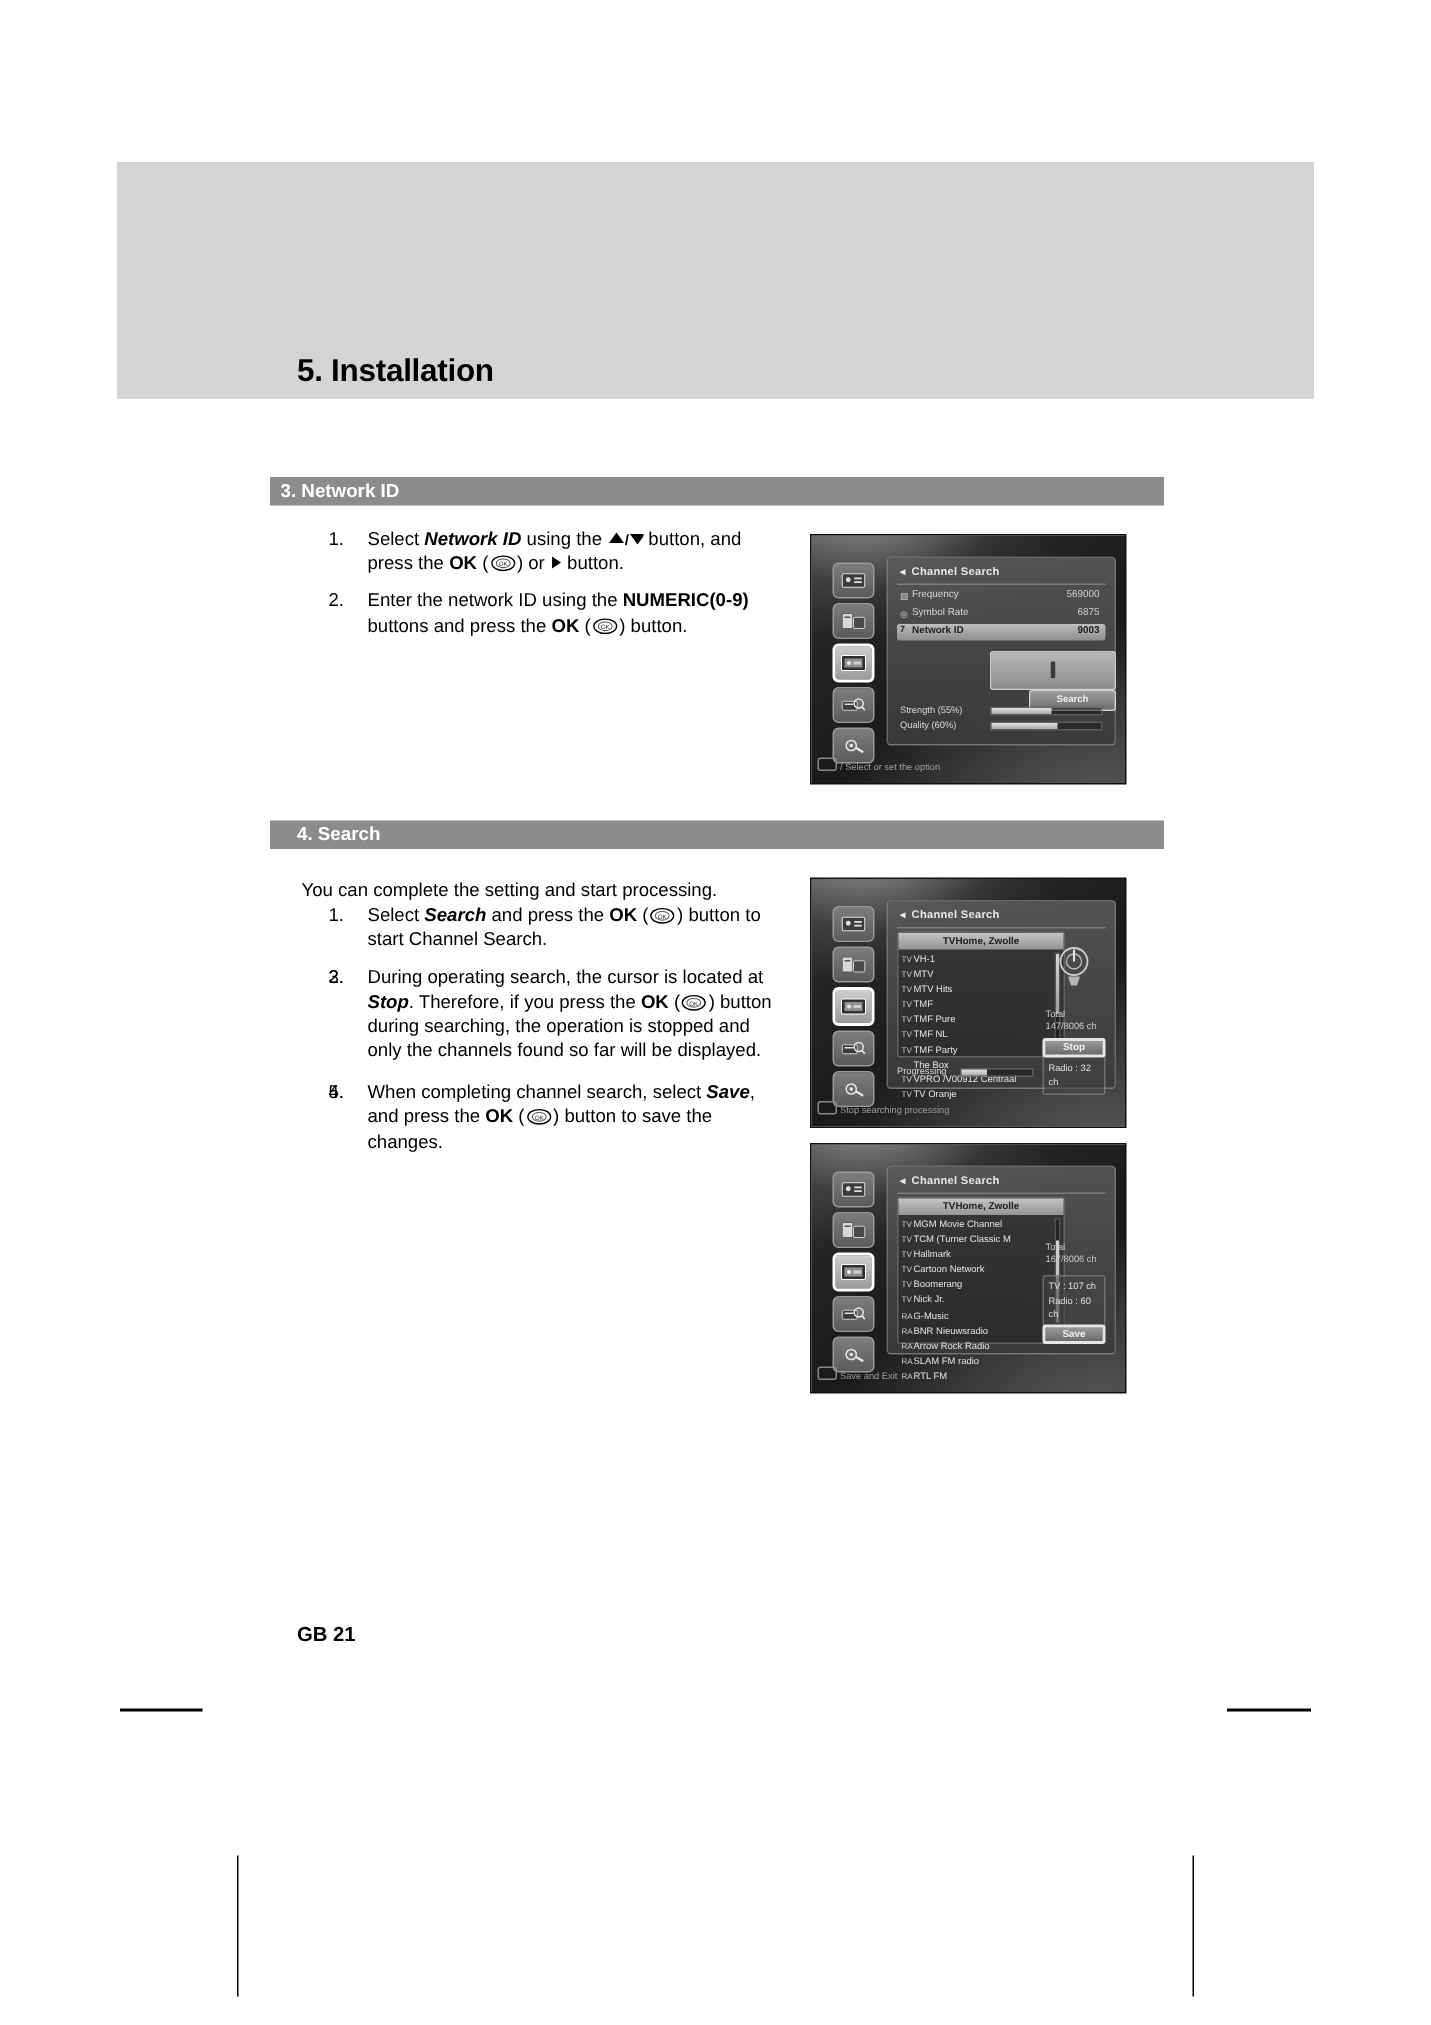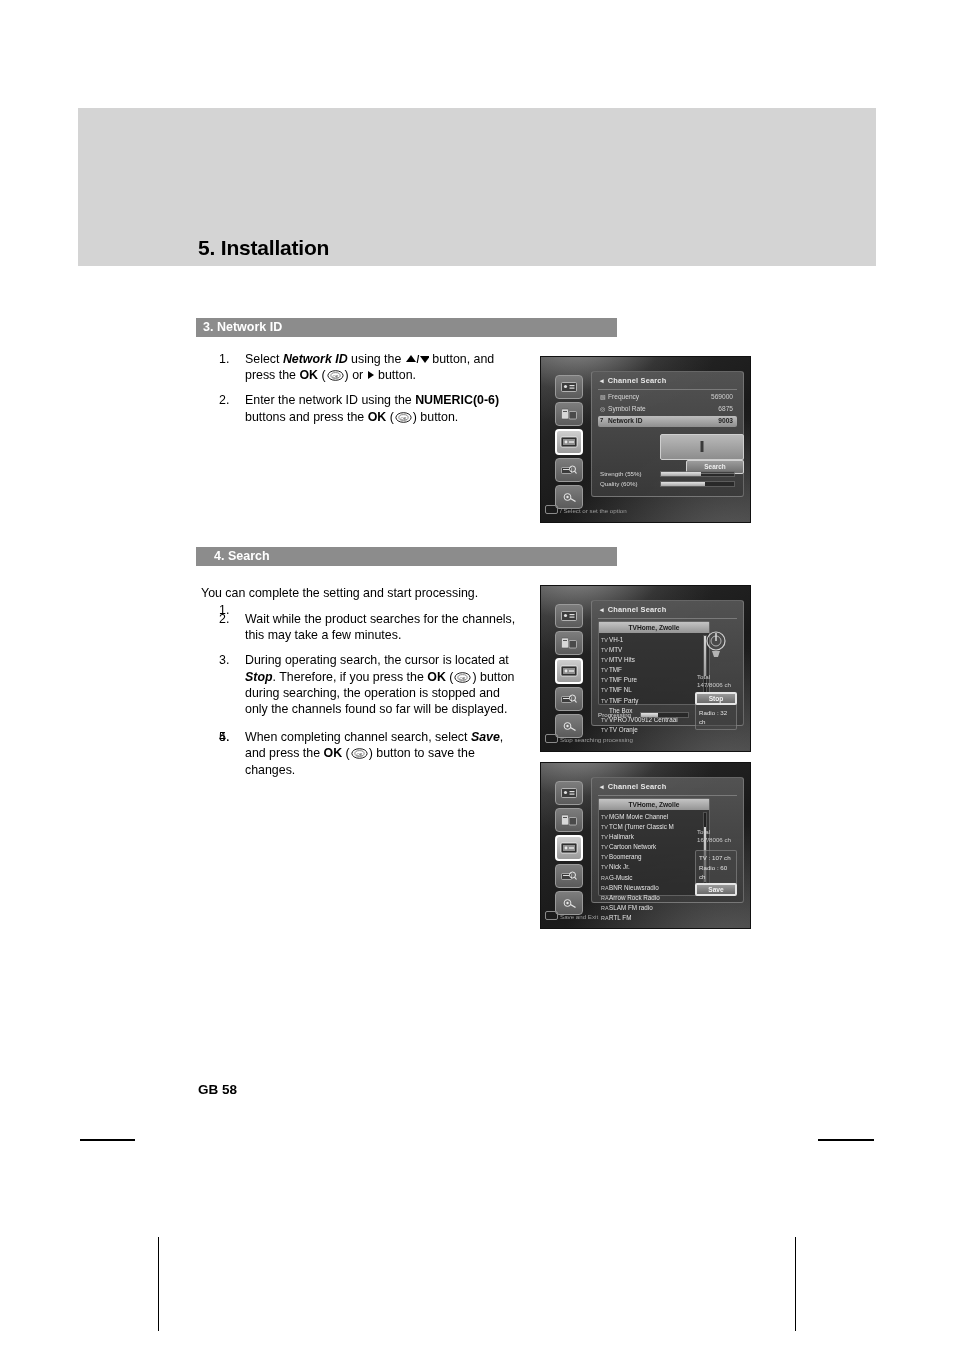--- a/index.html
+++ b/index.html
@@ -42,22 +42,22 @@
     top: 236px;
     font-size: 21px;
     font-weight: bold;
     color: #000;
     letter-spacing: -0.2px;
   }
 
   
   .section-bar {
     position: absolute;
-    left: 196px;
-    width: 421px;
+    left: 180px;
+    width: 596px;
     height: 19px;
     background: #8c8c8c;
     color: #ffffff;
     font-size: 12.5px;
     font-weight: bold;
     line-height: 19px;
     padding-left: 7px;
     box-sizing: border-box;
   }
 
@@ -440,21 +440,21 @@
           </svg></span> button, and press the <b>OK</b> (<span class="okkey"><svg width="17" height="11" viewBox="0 0 17 11">
             <ellipse cx="8.5" cy="5.5" rx="7.6" ry="4.8" fill="none" stroke="#000" stroke-width="0.9"></ellipse>
             <ellipse cx="8.5" cy="5.5" rx="4.6" ry="2.9" fill="none" stroke="#555" stroke-width="0.7"></ellipse>
             <text x="8.5" y="7.6" font-size="4.2" text-anchor="middle" font-family="Liberation Sans" fill="#333">OK</text>
           </svg></span>) or <span class="rightarrow"><svg width="8" height="10" viewBox="0 0 8 10">
             <polygon points="1,1 7,5 1,9" fill="#000"></polygon>
           </svg></span> button.</span>
   </div>
   <div class="step">
     <span class="num">2.</span>
-    <span>Enter the network ID using the <b>NUMERIC(0-6)</b> buttons and press the <b>OK</b> (<span class="okkey"><svg width="17" height="11" viewBox="0 0 17 11">
+    <span>Enter the network ID using the <b>NUMERIC(0-9)</b> buttons and press the <b>OK</b> (<span class="okkey"><svg width="17" height="11" viewBox="0 0 17 11">
             <ellipse cx="8.5" cy="5.5" rx="7.6" ry="4.8" fill="none" stroke="#000" stroke-width="0.9"></ellipse>
             <ellipse cx="8.5" cy="5.5" rx="4.6" ry="2.9" fill="none" stroke="#555" stroke-width="0.7"></ellipse>
             <text x="8.5" y="7.6" font-size="4.2" text-anchor="middle" font-family="Liberation Sans" fill="#333">OK</text>
           </svg></span>) button.</span>
   </div>
 </div>
 
 <div class="tvshot" style="left:540px; top:356px;">
   <div class="arc"></div>
   <div class="rail">
@@ -541,24 +541,28 @@
     <span class="keychip"></span><span>/        Select or set the option</span>
   </div>
 </div>
 
 <div class="section-bar" style="top:547px;padding-left:18px;">4. Search</div>
 <div class="intro-line" style="top:585px;">You can complete the setting and start processing.</div>
 
 <div class="steps" style="top:602px;">
   <div class="step">
     <span class="num">1.</span>
+    <span>Select <i>Search</i> and press the <b>OK</b> (<span class="okkey"><svg width="17" height="11" viewBox="0 0 17 11">
+            <ellipse cx="8.5" cy="5.5" rx="7.6" ry="4.8" fill="none" stroke="#000" stroke-width="0.9"></ellipse>
+            <ellipse cx="8.5" cy="5.5" rx="4.6" ry="2.9" fill="none" stroke="#555" stroke-width="0.7"></ellipse>
+            <text x="8.5" y="7.6" font-size="4.2" text-anchor="middle" font-family="Liberation Sans" fill="#333">OK</text>
+          </svg></span>) button to start Channel Search.</span>
   </div>
   <div class="step">
     <span class="num">2.</span>
-    <span>Wait while the product searches for the channels, this may take a few minutes.</span>
   </div>
   <div class="step">
     <span class="num">3.</span>
     <span>During operating search, the cursor is located at <i>Stop</i>. Therefore, if you press the <b>OK</b> (<span class="okkey"><svg width="17" height="11" viewBox="0 0 17 11">
             <ellipse cx="8.5" cy="5.5" rx="7.6" ry="4.8" fill="none" stroke="#000" stroke-width="0.9"></ellipse>
             <ellipse cx="8.5" cy="5.5" rx="4.6" ry="2.9" fill="none" stroke="#555" stroke-width="0.7"></ellipse>
             <text x="8.5" y="7.6" font-size="4.2" text-anchor="middle" font-family="Liberation Sans" fill="#333">OK</text>
           </svg></span>) button during searching, the operation is stopped and only the channels found so far will be displayed.</span>
   </div>
   <div class="step" style="margin-top:12px;">
@@ -747,13 +751,13 @@
         <div>Radio : 60 ch</div>
       </div>
       <div class="action-btn">Save</div>
     </div>
   </div>
   <div class="footbar">
     <span class="keychip"></span><span>Save and Exit</span>
   </div>
 </div>
 
-<div id="page-number">GB 58</div>
+<div id="page-number">GB 21</div>
 
 </body></html>

